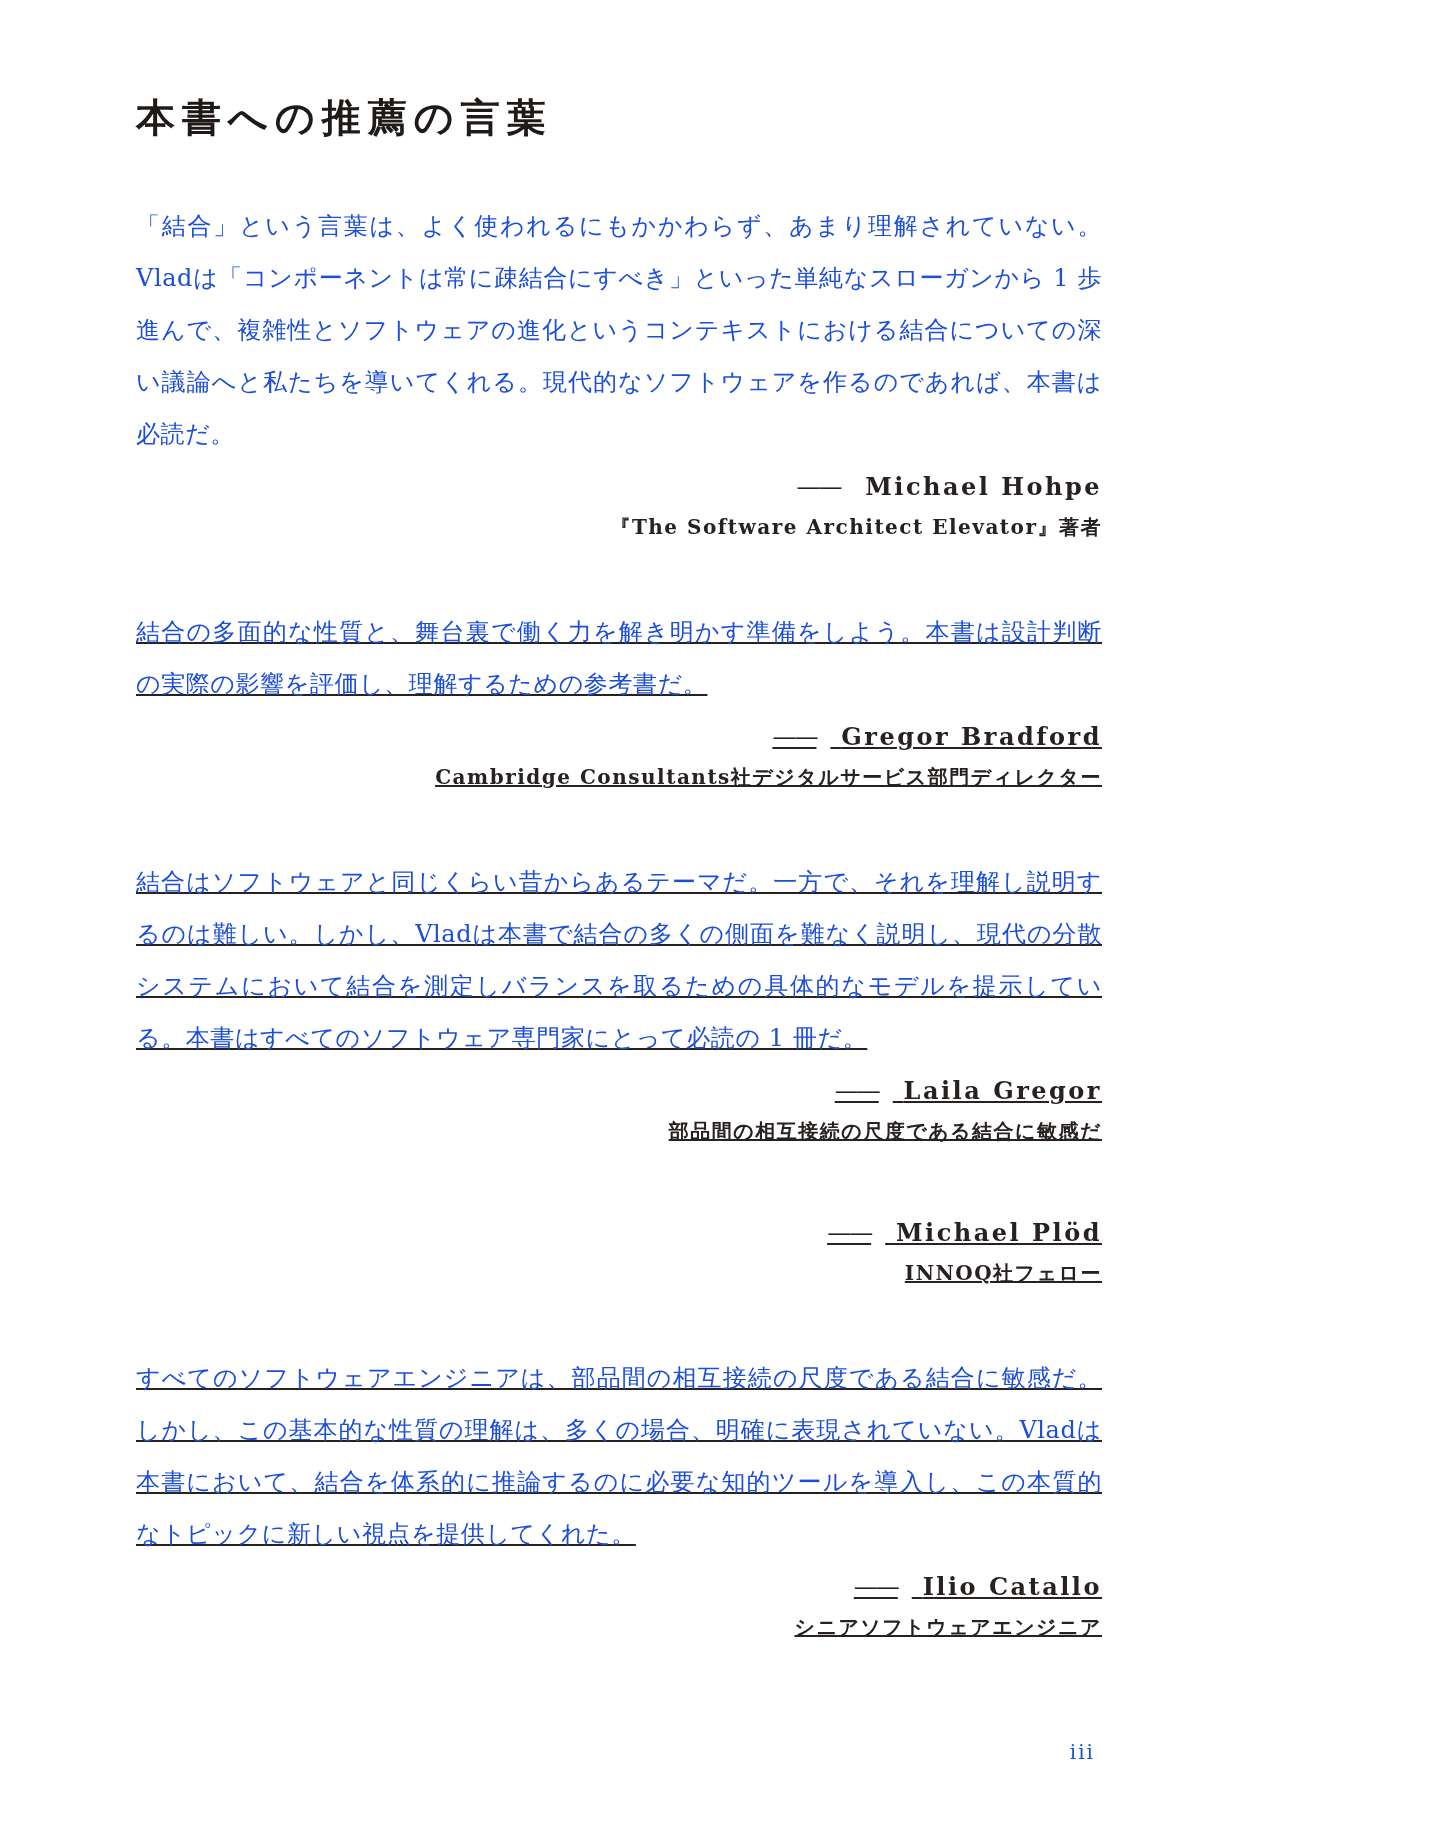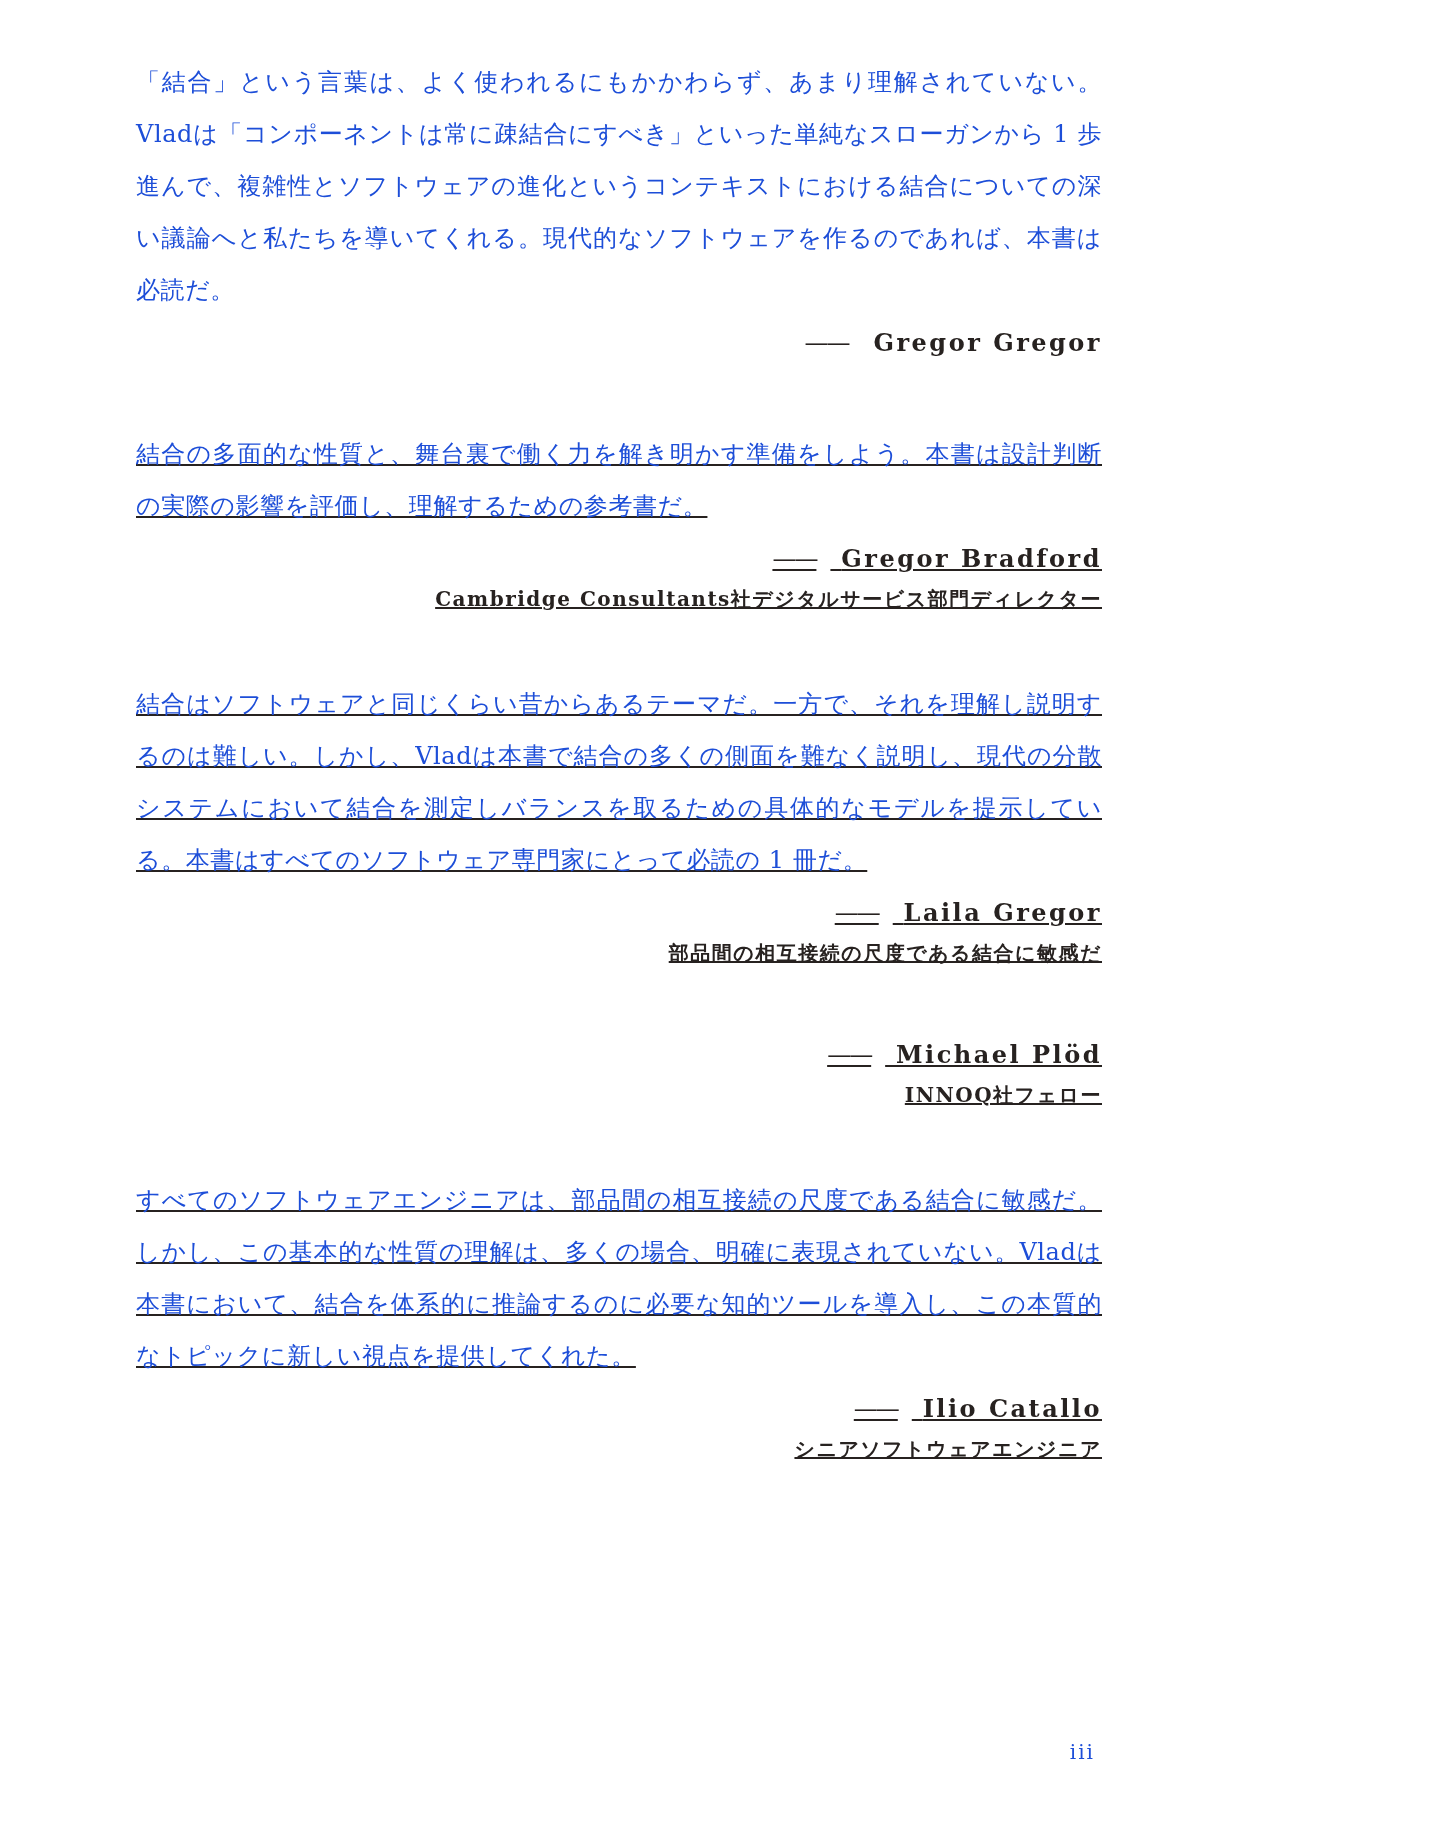--- a/index.html
+++ b/index.html
@@ -74,27 +74,29 @@
     letter-spacing: 2px;
     color: #1d4ed8;
   }
 </style>
 </head>
 <body>
 
 <div class="page">
   <div class="content">
 
+    <h1 class="page-title">本書への推薦の言葉</h1>
 
     <section class="endorsement">
       <p class="quote">「結合」という言葉は、よく使われるにもかかわらず、あまり理解されていない。Vladは「コンポーネントは常に疎結合にすべき」といった単純なスローガンから 1 歩進んで、複雑性とソフトウェアの進化というコンテキストにおける結合についての深い議論へと私たちを導いてくれる。現代的なソフトウェアを作るのであれば、本書は必読だ。</p>
       <div class="attribution">
         <span class="dash">——</span>
-        <span class="name">Gregor Gregor</span>
+        <span class="name">Michael Hohpe</span>
       </div>
+      <div class="role">『The Software Architect Elevator』著者</div>
     </section>
 
     <section class="endorsement gap-lg">
       <p class="quote">結合の多面的な性質と、舞台裏で働く力を解き明かす準備をしよう。本書は設計判断の実際の影響を評価し、理解するための参考書だ。</p>
       <div class="attribution">
         <span class="dash">——</span>
         <span class="name">Gregor Bradford</span>
       </div>
       <div class="role">Cambridge Consultants社デジタルサービス部門ディレクター</div>
     </section>

